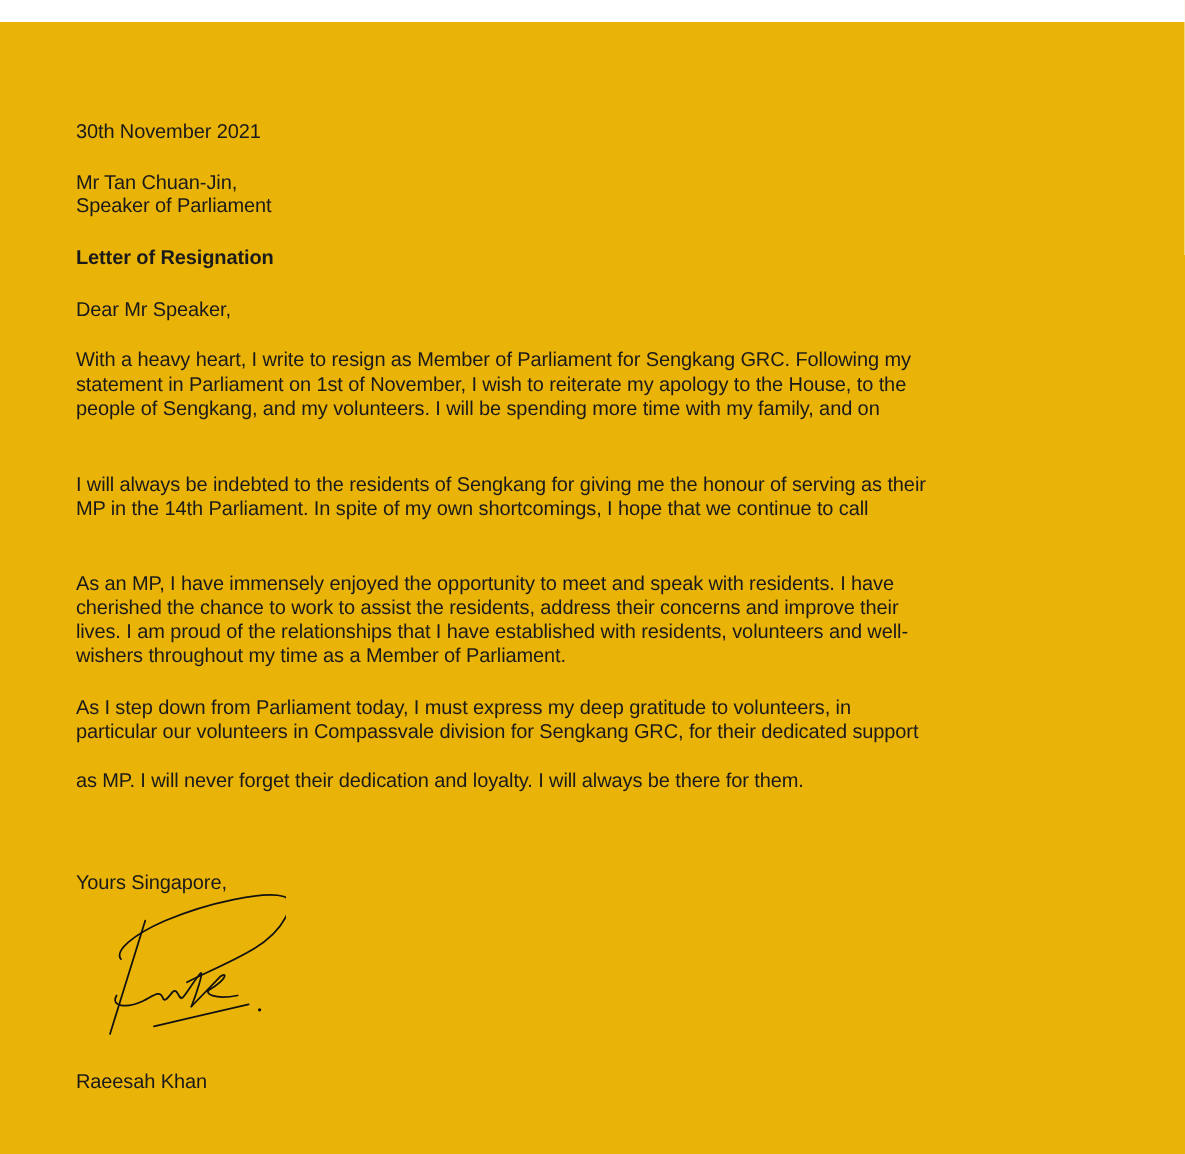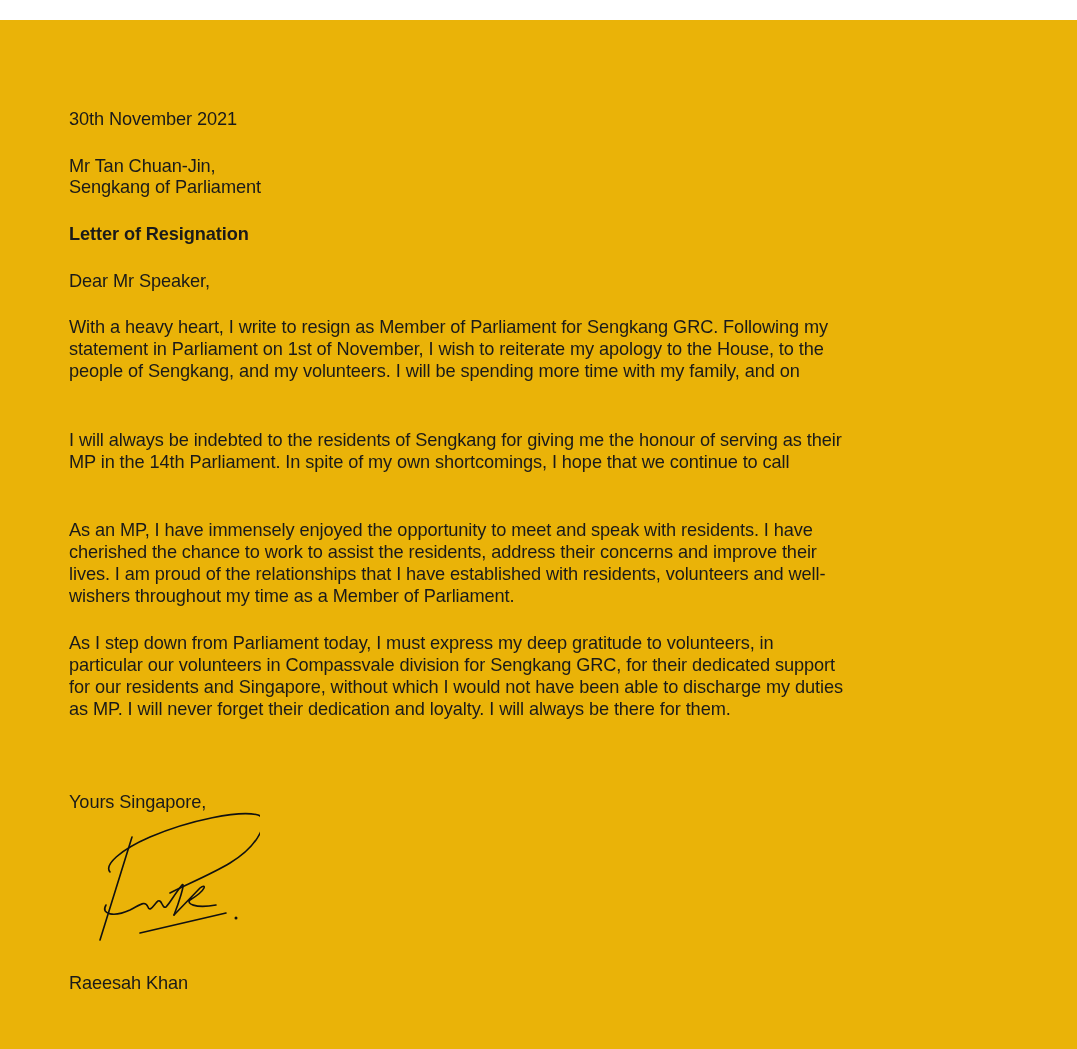--- a/index.html
+++ b/index.html
@@ -10,41 +10,40 @@
   .bold { font-weight: bold; }
   .sig { position: absolute; left: 90px; top: 785px; width: 170px; height: 150px; }
 </style>
 </head>
 <body>
 
 <div class="page">
   <div class="line" style="top:88px">30th November 2021</div>
 
   <div class="line" style="top:135px">Mr Tan Chuan-Jin,</div>
-  <div class="line" style="top:156px">Sengkang of Parliament</div>
+  <div class="line" style="top:156px">Speaker of Parliament</div>
 
   <div class="line bold" style="top:203px">Letter of Resignation</div>
 
   <div class="line" style="top:250px">Dear Mr Speaker,</div>
 
   <div class="line" style="top:296px">With a heavy heart, I write to resign as Member of Parliament for Sengkang GRC. Following my</div>
   <div class="line" style="top:318px">statement in Parliament on 1st of November, I wish to reiterate my apology to the House, to the</div>
   <div class="line" style="top:340px">people of Sengkang, and my volunteers. I will be spending more time with my family, and on</div>
 
   <div class="line" style="top:409px">I will always be indebted to the residents of Sengkang for giving me the honour of serving as their</div>
   <div class="line" style="top:431px">MP in the 14th Parliament. In spite of my own shortcomings, I hope that we continue to call</div>
 
   <div class="line" style="top:499px">As an MP, I have immensely enjoyed the opportunity to meet and speak with residents. I have</div>
   <div class="line" style="top:521px">cherished the chance to work to assist the residents, address their concerns and improve their</div>
   <div class="line" style="top:543px">lives. I am proud of the relationships that I have established with residents, volunteers and well-</div>
   <div class="line" style="top:565px">wishers throughout my time as a Member of Parliament.</div>
 
   <div class="line" style="top:612px">As I step down from Parliament today, I must express my deep gratitude to volunteers, in</div>
   <div class="line" style="top:634px">particular our volunteers in Compassvale division for Sengkang GRC, for their dedicated support</div>
-  <div class="line" style="top:656px">for our residents and Singapore, without which I would not have been able to discharge my duties</div>
   <div class="line" style="top:678px">as MP. I will never forget their dedication and loyalty. I will always be there for them.</div>
 
 
   <div class="line" style="top:771px">Yours Singapore,</div>
 
   <svg class="sig" viewBox="0 0 170 150" fill="none" stroke="#111" stroke-width="1.6" stroke-linecap="round" stroke-linejoin="round">
 
     <path d="M20 67 C 14 60, 30 45, 60 32 C 100 15, 150 5, 168 10 C 180 14, 170 40, 140 58 C 120 70, 95 80, 80 88"></path>
 
     <path d="M42 32 L 10 135"></path>

